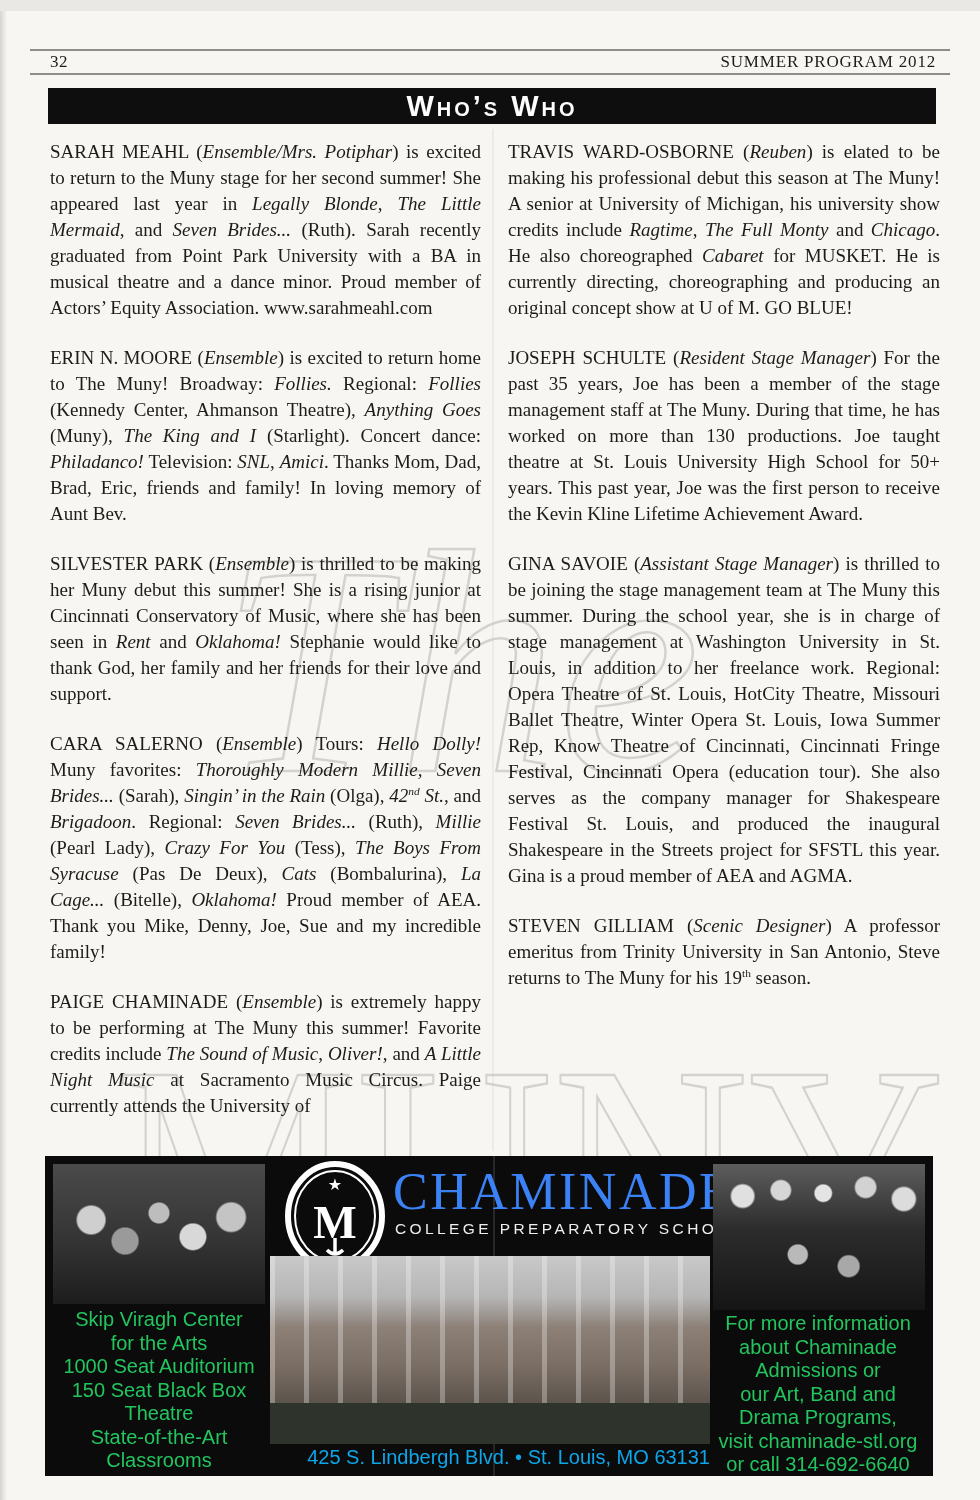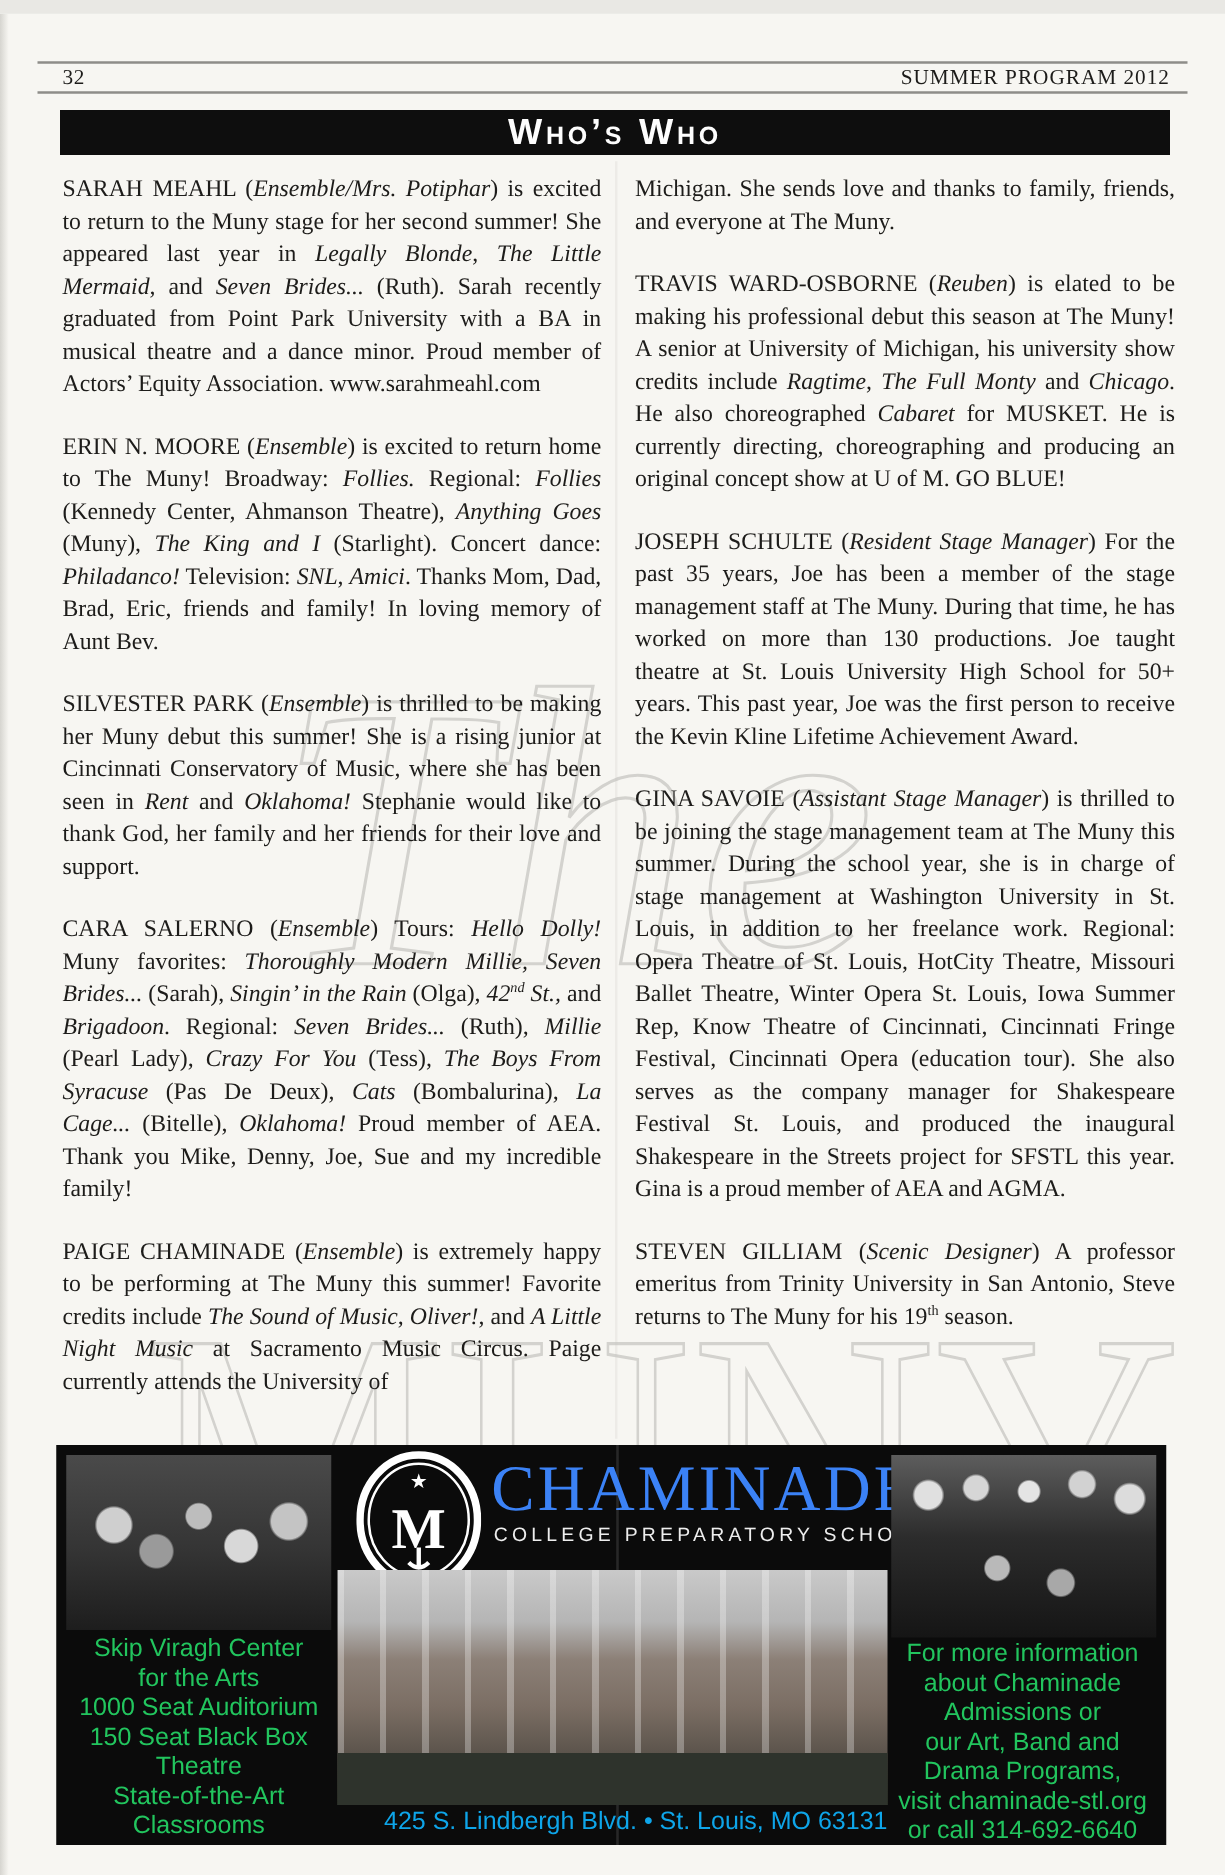--- a/index.html
+++ b/index.html
@@ -105,21 +105,20 @@
 
   <div class="col left">
     <p class="bio"><b>SARAH MEAHL</b> (<i>Ensemble/Mrs. Potiphar</i>) is excited to return to the Muny stage for her second summer! She appeared last year in <i>Legally Blonde</i>, <i>The Little Mermaid</i>, and <i>Seven Brides...</i> (Ruth). Sarah recently graduated from Point Park University with a BA in musical theatre and a dance minor. Proud member of Actors’ Equity Association. www.sarahmeahl.com</p>
     <p class="bio"><b>ERIN N. MOORE</b> (<i>Ensemble</i>) is excited to return home to The Muny! Broadway: <i>Follies.</i> Regional: <i>Follies</i> (Kennedy Center, Ahmanson Theatre), <i>Anything Goes</i> (Muny), <i>The King and I</i> (Starlight). Concert dance: <i>Philadanco!</i> Television: <i>SNL</i>, <i>Amici</i>. Thanks Mom, Dad, Brad, Eric, friends and family! In loving memory of Aunt Bev.</p>
     <p class="bio"><b>SILVESTER PARK</b> (<i>Ensemble</i>) is thrilled to be making her Muny debut this summer! She is a rising junior at Cincinnati Conservatory of Music, where she has been seen in <i>Rent</i> and <i>Oklahoma!</i> Stephanie would like to thank God, her family and her friends for their love and support.</p>
     <p class="bio"><b>CARA SALERNO</b> (<i>Ensemble</i>) Tours: <i>Hello Dolly!</i> Muny favorites: <i>Thoroughly Modern Millie, Seven Brides...</i> (Sarah), <i>Singin’ in the Rain</i> (Olga), <i>42<sup>nd</sup> St.,</i> and <i>Brigadoon</i>. Regional: <i>Seven Brides...</i> (Ruth), <i>Millie</i> (Pearl Lady), <i>Crazy For You</i> (Tess), <i>The Boys From Syracuse</i> (Pas De Deux), <i>Cats</i> (Bombalurina), <i>La Cage...</i> (Bitelle), <i>Oklahoma!</i> Proud member of AEA. Thank you Mike, Denny, Joe, Sue and my incredible family!</p>
     <p class="bio"><b>PAIGE CHAMINADE</b> (<i>Ensemble</i>) is extremely happy to be performing at The Muny this summer! Favorite credits include <i>The Sound of Music</i>, <i>Oliver!</i>, and <i>A Little Night Music</i> at Sacramento Music Circus. Paige currently attends the University of</p>
   </div>
 
   <div class="col right">
-    <p class="bio">Michigan. She sends love and thanks to family, friends, and everyone at The Muny.</p>
     <p class="bio"><b>TRAVIS WARD-OSBORNE</b> (<i>Reuben</i>) is elated to be making his professional debut this season at The Muny! A senior at University of Michigan, his university show credits include <i>Ragtime</i>, <i>The Full Monty</i> and <i>Chicago</i>. He also choreographed <i>Cabaret</i> for MUSKET. He is currently directing, choreographing and producing an original concept show at U of M. GO BLUE!</p>
     <p class="bio"><b>JOSEPH SCHULTE</b> (<i>Resident Stage Manager</i>) For the past 35 years, Joe has been a member of the stage management staff at The Muny. During that time, he has worked on more than 130 productions. Joe taught theatre at St. Louis University High School for 50+ years. This past year, Joe was the first person to receive the Kevin Kline Lifetime Achievement Award.</p>
     <p class="bio"><b>GINA SAVOIE</b> (<i>Assistant Stage Manager</i>) is thrilled to be joining the stage management team at The Muny this summer. During the school year, she is in charge of stage management at Washington University in St. Louis, in addition to her freelance work. Regional: Opera Theatre of St. Louis, HotCity Theatre, Missouri Ballet Theatre, Winter Opera St. Louis, Iowa Summer Rep, Know Theatre of Cincinnati, Cincinnati Fringe Festival, Cincinnati Opera (education tour). She also serves as the company manager for Shakespeare Festival St. Louis, and produced the inaugural Shakespeare in the Streets project for SFSTL this year. Gina is a proud member of AEA and AGMA.</p>
     <p class="bio"><b>STEVEN GILLIAM</b> (<i>Scenic Designer</i>) A professor emeritus from Trinity University in San Antonio, Steve returns to The Muny for his 19<sup>th</sup> season.</p>
   </div>
 
   <div class="ad">
     <div class="ad-fold"></div>
 
     <div class="photo performance"></div>

